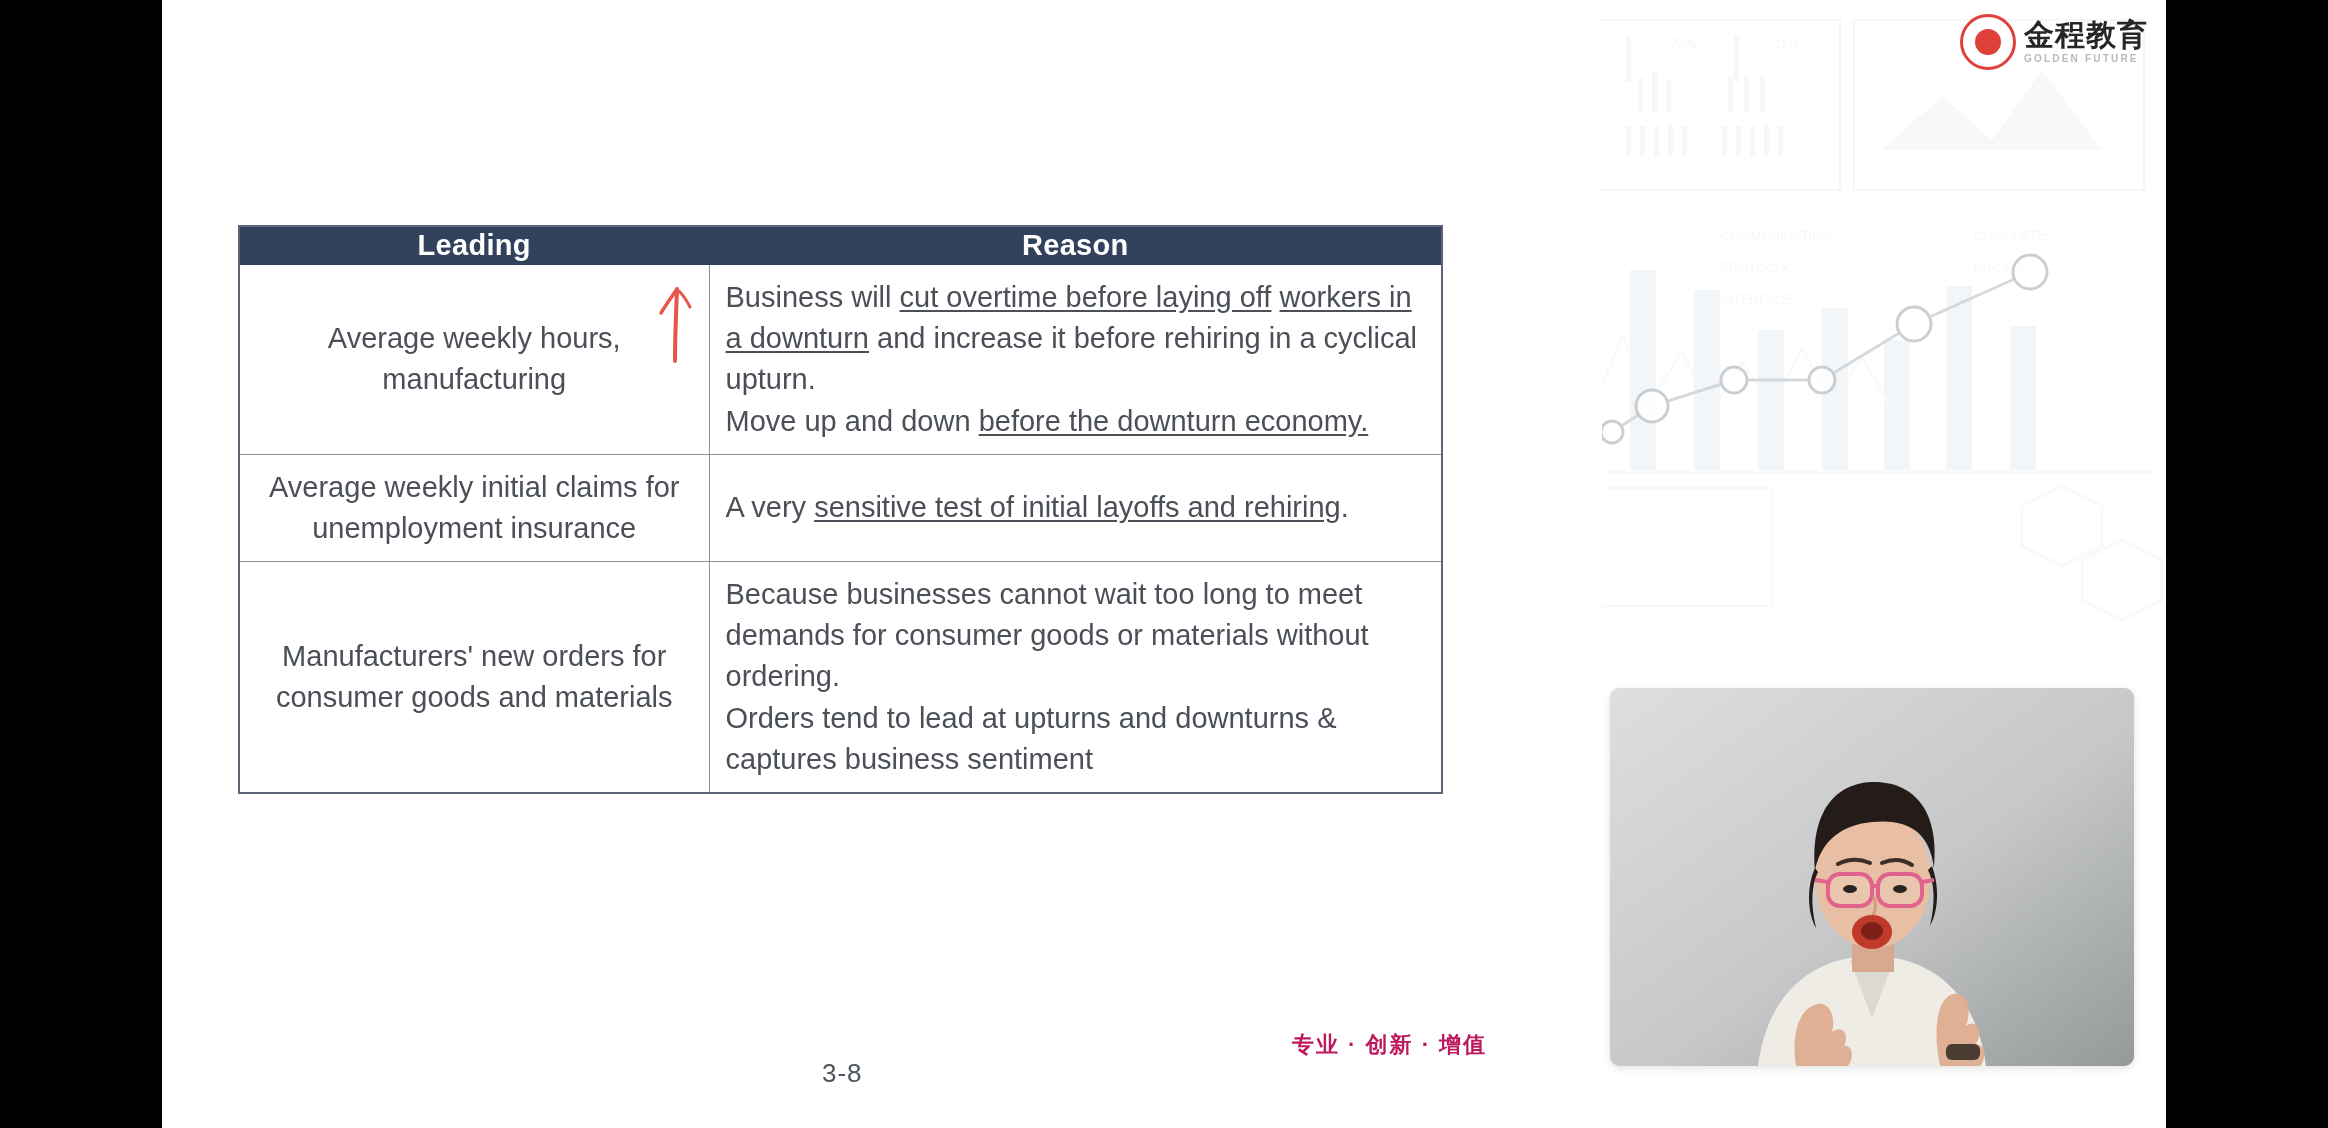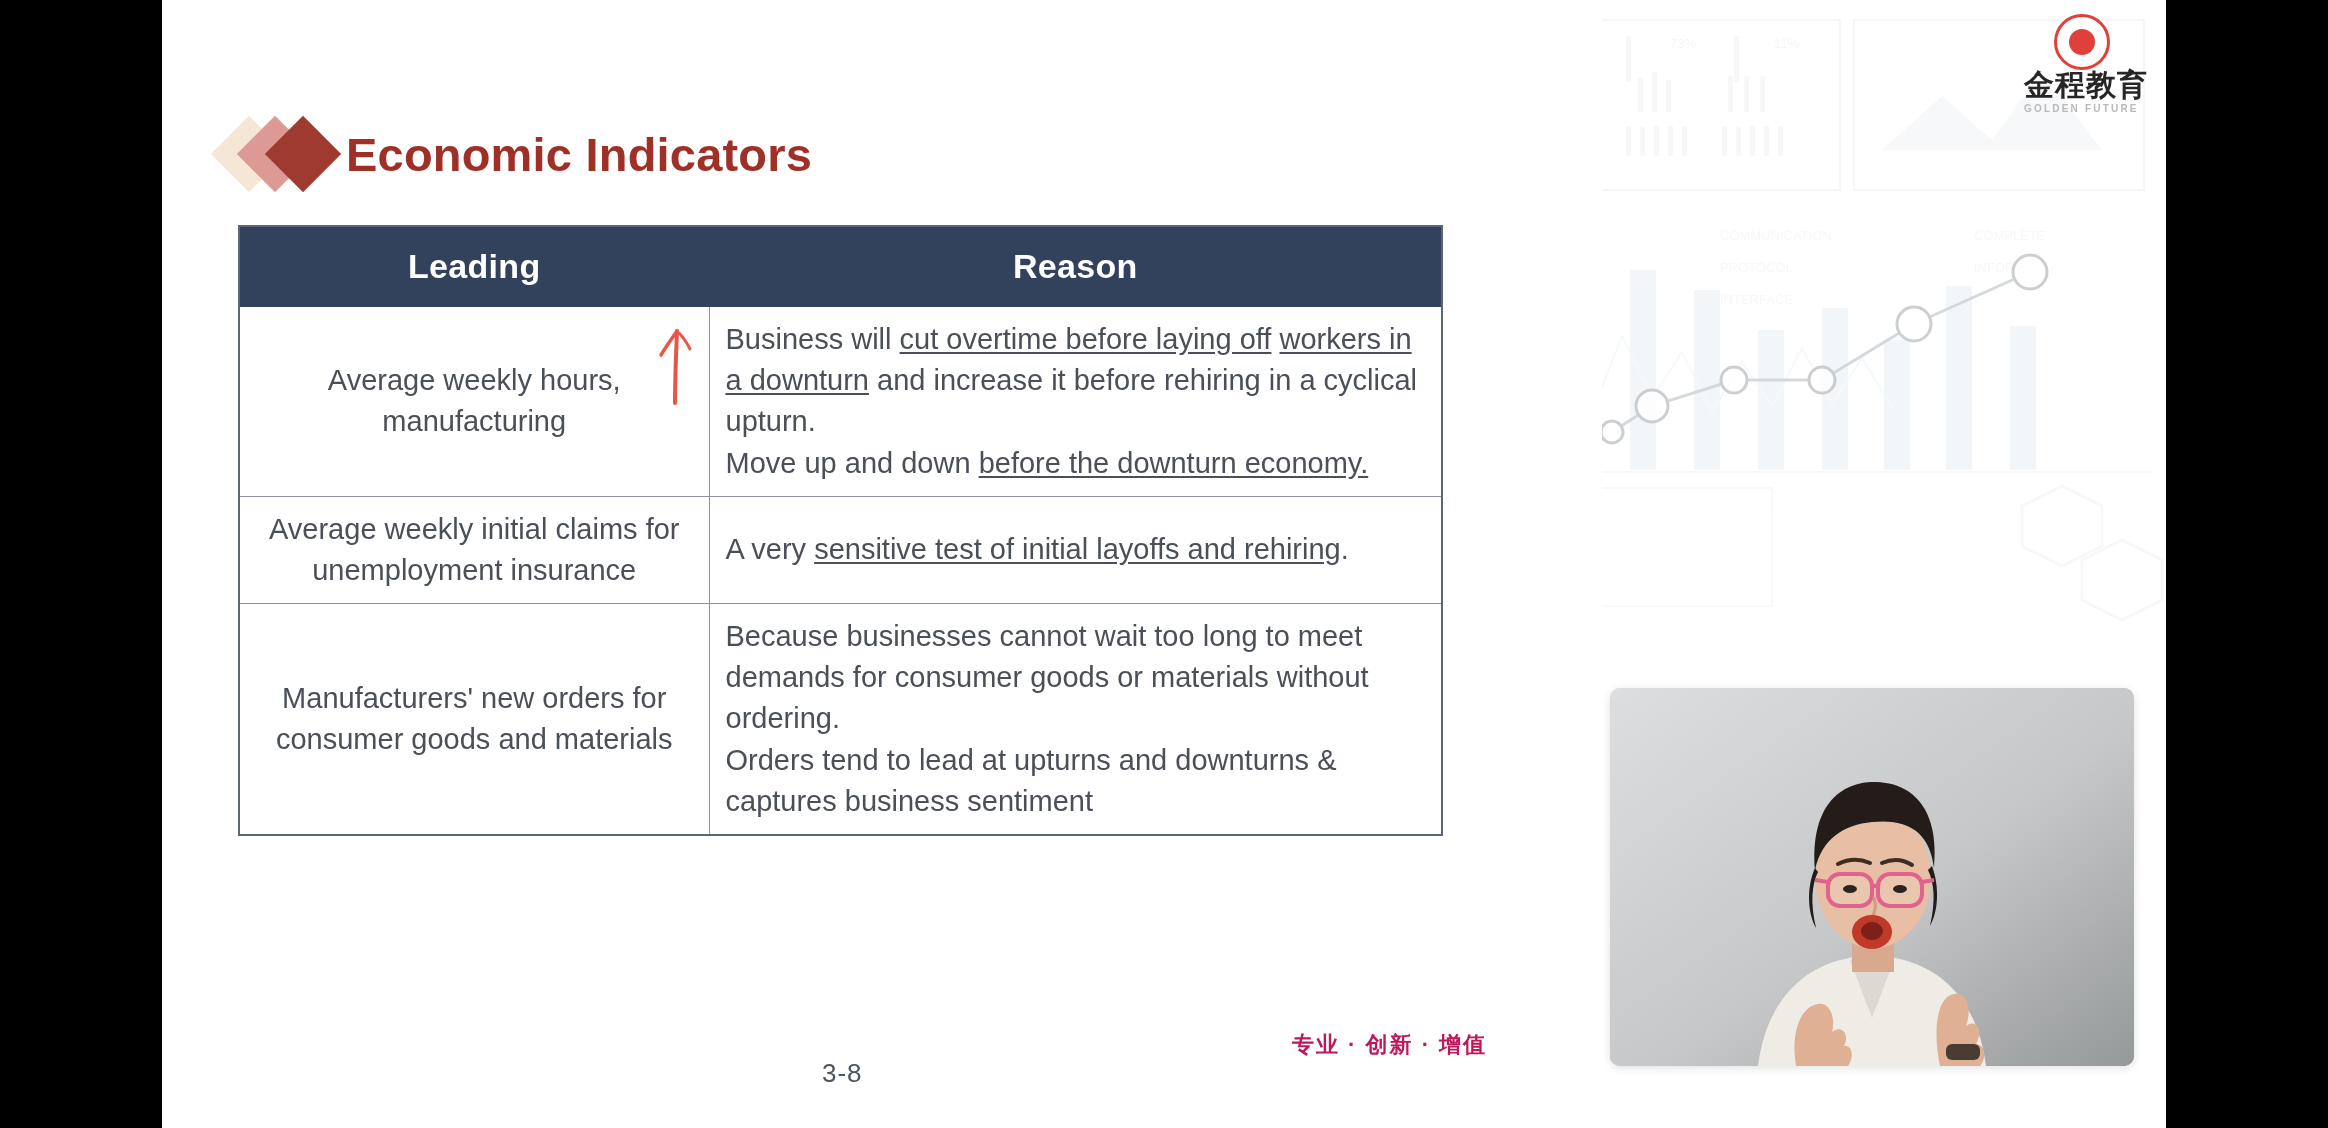--- a/index.html
+++ b/index.html
@@ -39,22 +39,22 @@
 
   
   .tbl {
     position:absolute; left:76px; top:225px; width:1203px;
     border-collapse:collapse; table-layout:fixed;
     border:2px solid #5d6577;
   }
   .tbl col.c1 { width:470px; }
   .tbl col.c2 { width:733px; }
   .tbl th {
-    background:#32415c; color:#ffffff; font-size:34px; font-weight:700;
-    text-align:center; padding:20px 8px; border:1px solid #32415c;
+    background:#32415c; color:#ffffff; font-size:29px; font-weight:700;
+    text-align:center; padding:2px 8px; border:1px solid #32415c;
     letter-spacing:0.3px;
   }
   .tbl td {
     border:1px solid #8b919d; color:#4a4f58; font-size:29px; line-height:1.42;
     padding:12px 16px; vertical-align:middle;
   }
   .tbl td.left-cell { text-align:center; position:relative;margin-left:39px; }
   .tbl td.right-cell { text-align:left; }
   .u { text-decoration: underline; text-underline-offset: 3px; }
 
@@ -72,21 +72,21 @@
     white-space:nowrap;
     text-align:center;
   }
 
   
   .rpanel { position:absolute; left:1440px; top:0; width:564px; height:1128px; background:#fff; overflow:hidden; }
 
   .deco-svg { position:absolute; left:-80px; top:0; width:644px; height:700px; }
 
   
-  .logo { position:absolute; right:18px; top:14px; display:flex; align-items:center;flex-direction:column; }
+  .logo { position:absolute; right:18px; top:14px; display:flex; align-items:center; }
   .logo-seal {
     width:56px; height:56px; border-radius:50%;
     border:3px solid #e0403a; position:relative; margin-right:8px;
     background:#fff;
   }
   .logo-seal::after {
     content:""; position:absolute; left:50%; top:50%; width:26px; height:26px;
     margin:-13px 0 0 -13px; border-radius:50%; background:#e0403a;
   }
   .logo-cn { font-size:30px; font-weight:700; color:#262626; line-height:1; letter-spacing:1px; }
@@ -106,28 +106,20 @@
 
 <div id="root">
 
   <div class="bar-left"></div>
   <div class="bar-right"></div>
 
   <div class="stage">
 
     <div class="slide">
 
-      <div class="title-row">
-        <div class="diamonds">
-          <span class="dia d1"></span>
-          <span class="dia d2"></span>
-          <span class="dia d3"></span>
-        </div>
-        <div class="title-text">Economic Indicators</div>
-      </div>
 
       <table class="tbl">
         <colgroup>
             <col class="c1">
             <col class="c2">
           </colgroup>
         <thead>
           <tr>
             <th>Leading</th>
             <th>Reason</th>

